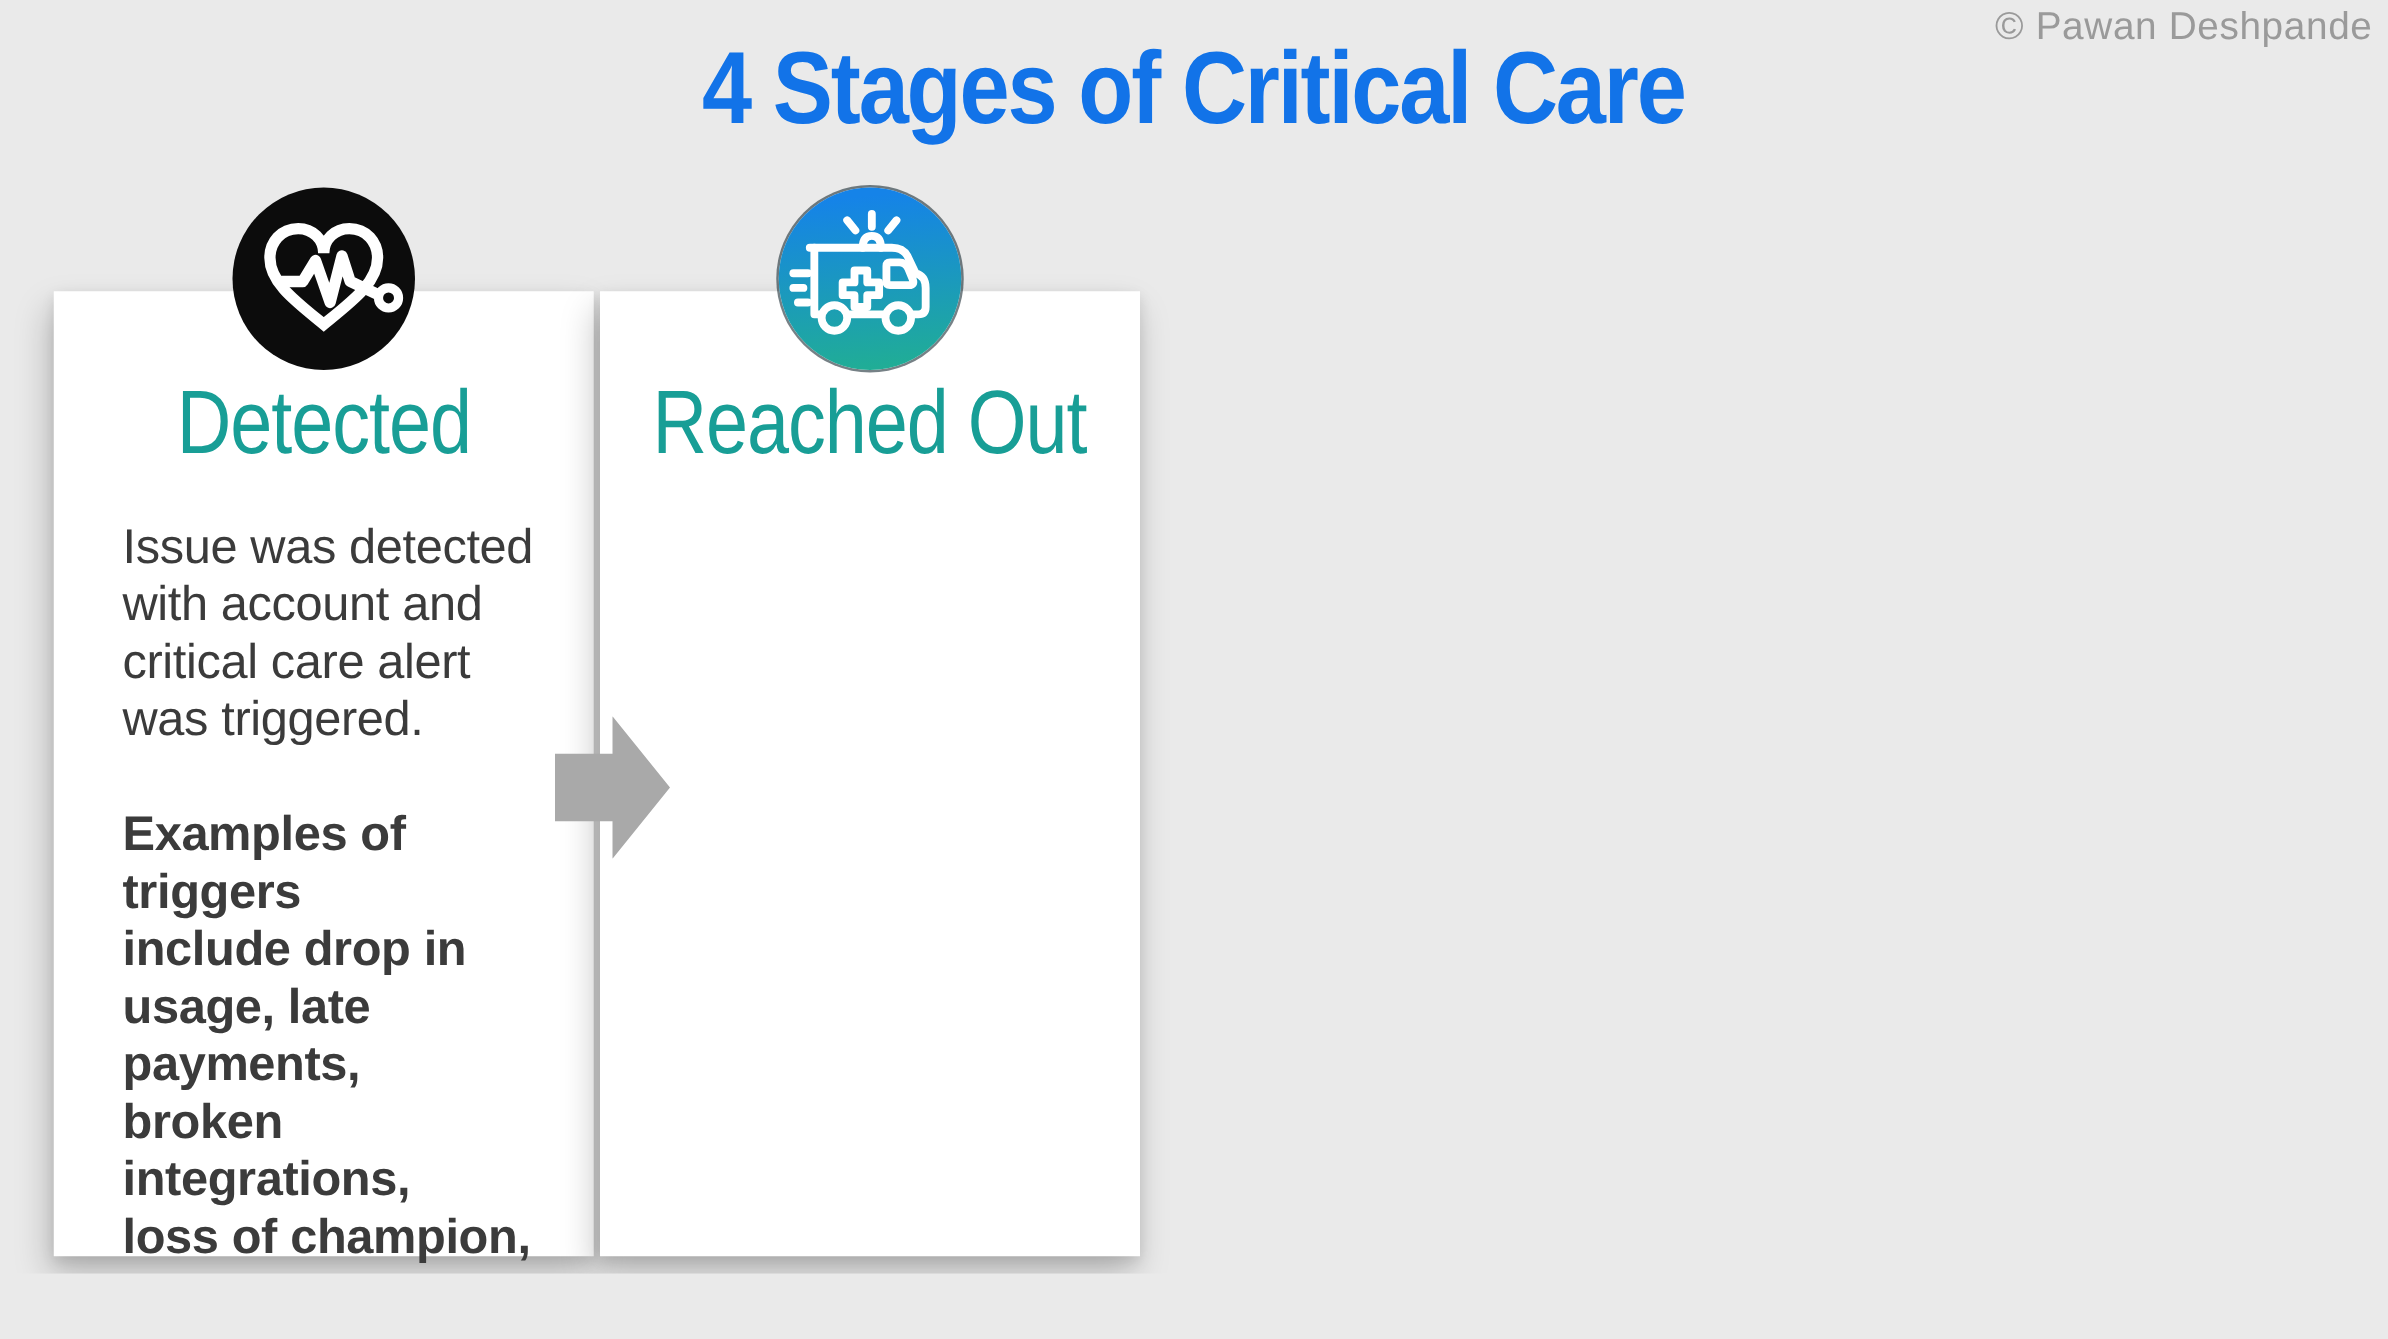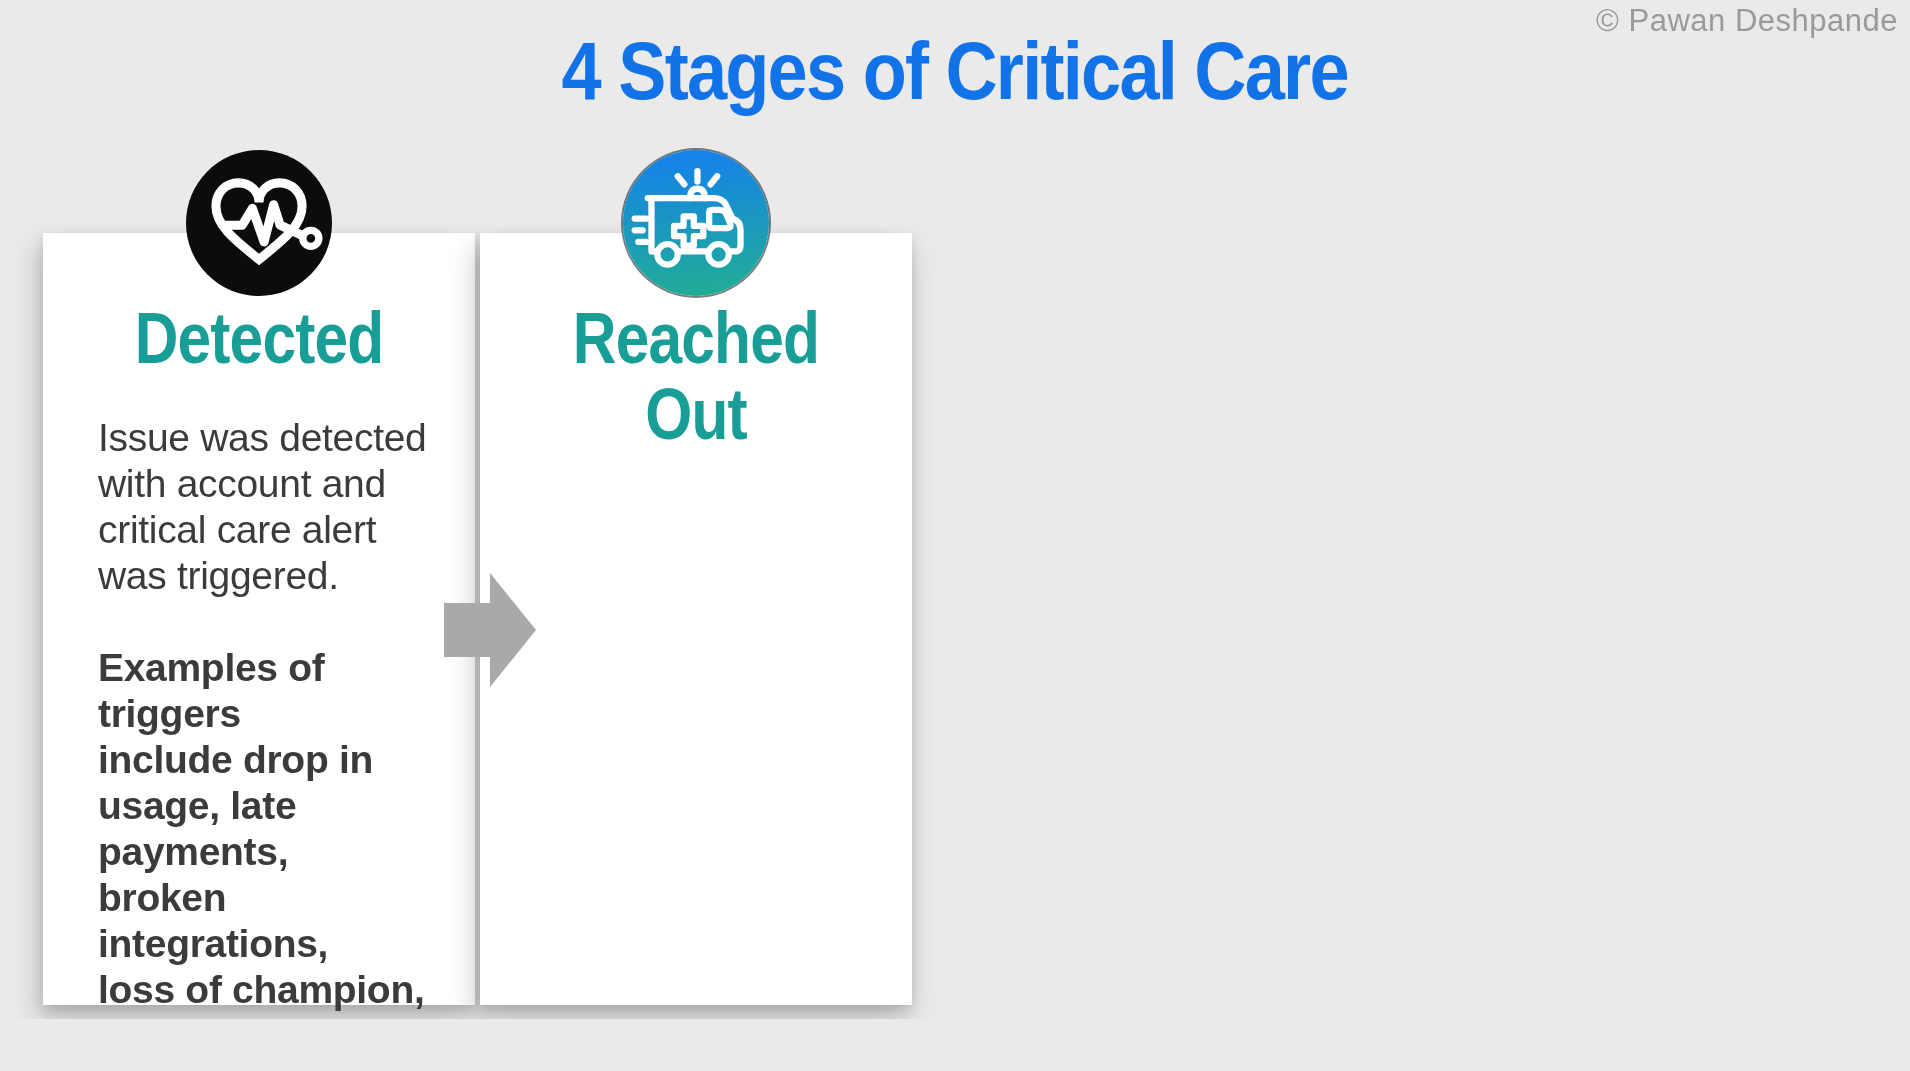--- a/index.html
+++ b/index.html
@@ -30,21 +30,21 @@
     width:146px;height:146px;border-radius:50%;
   }
   .icon-heart{background:#0c0c0c;}
   .icon-ambulance{
     background:linear-gradient(175deg,#1583e8 8%,#20ad96 95%);
     box-shadow:0 0 0 2px rgba(5,25,35,0.55);
   }
   .icon-circle svg{width:100%;height:100%;display:block;}
   .stage-heading{
     margin:68px 0 0 0;text-align:center;
-    font-size:72px;line-height:1.05;font-weight:700;color:#189e96;
+    font-size:72px;line-height:1.05;font-weight:400;color:#189e96;
   }
   .stage-heading .squeeze{display:inline-block;transform:scaleX(0.84);transform-origin:center;letter-spacing:-1px;}
   .stage-text{
     margin:38px 20px 0 55px;
     font-size:39px;line-height:46px;letter-spacing:-0.3px;
     color:#3b3b3b;white-space:pre-line;
   }
   .stage-text + .stage-text{margin-top:46px;font-weight:bold;}
   .arrow{
     position:absolute;left:444px;top:573px;width:92px;height:114px;z-index:5;

